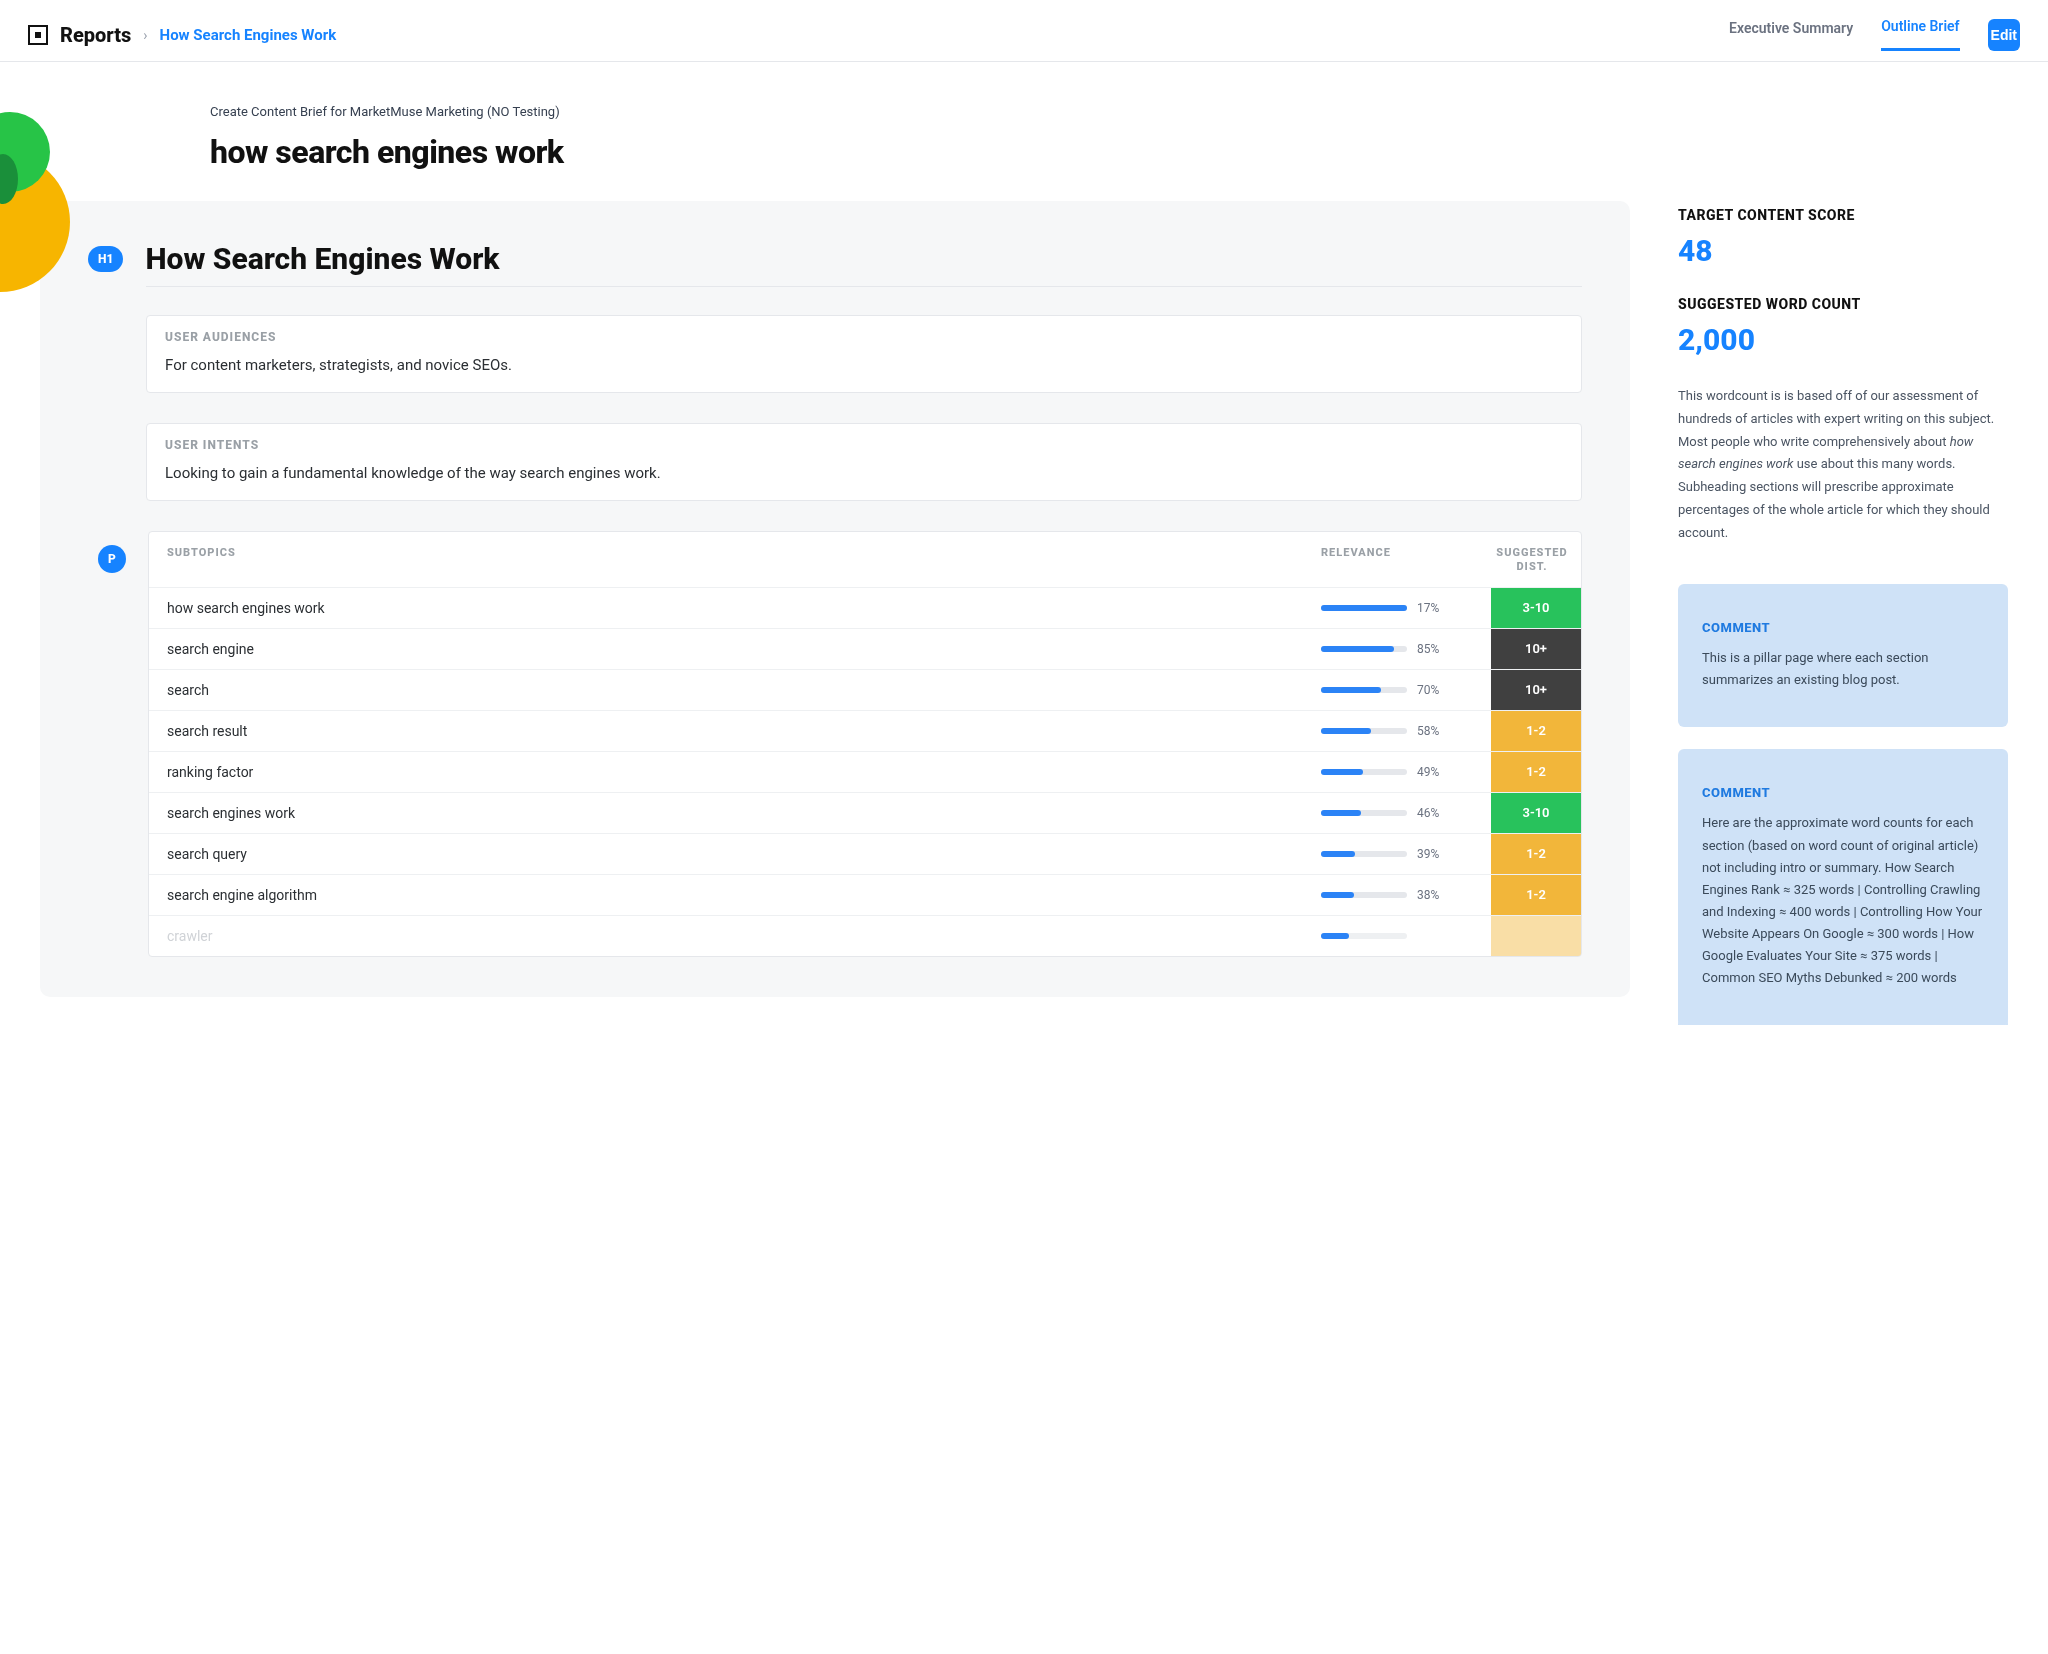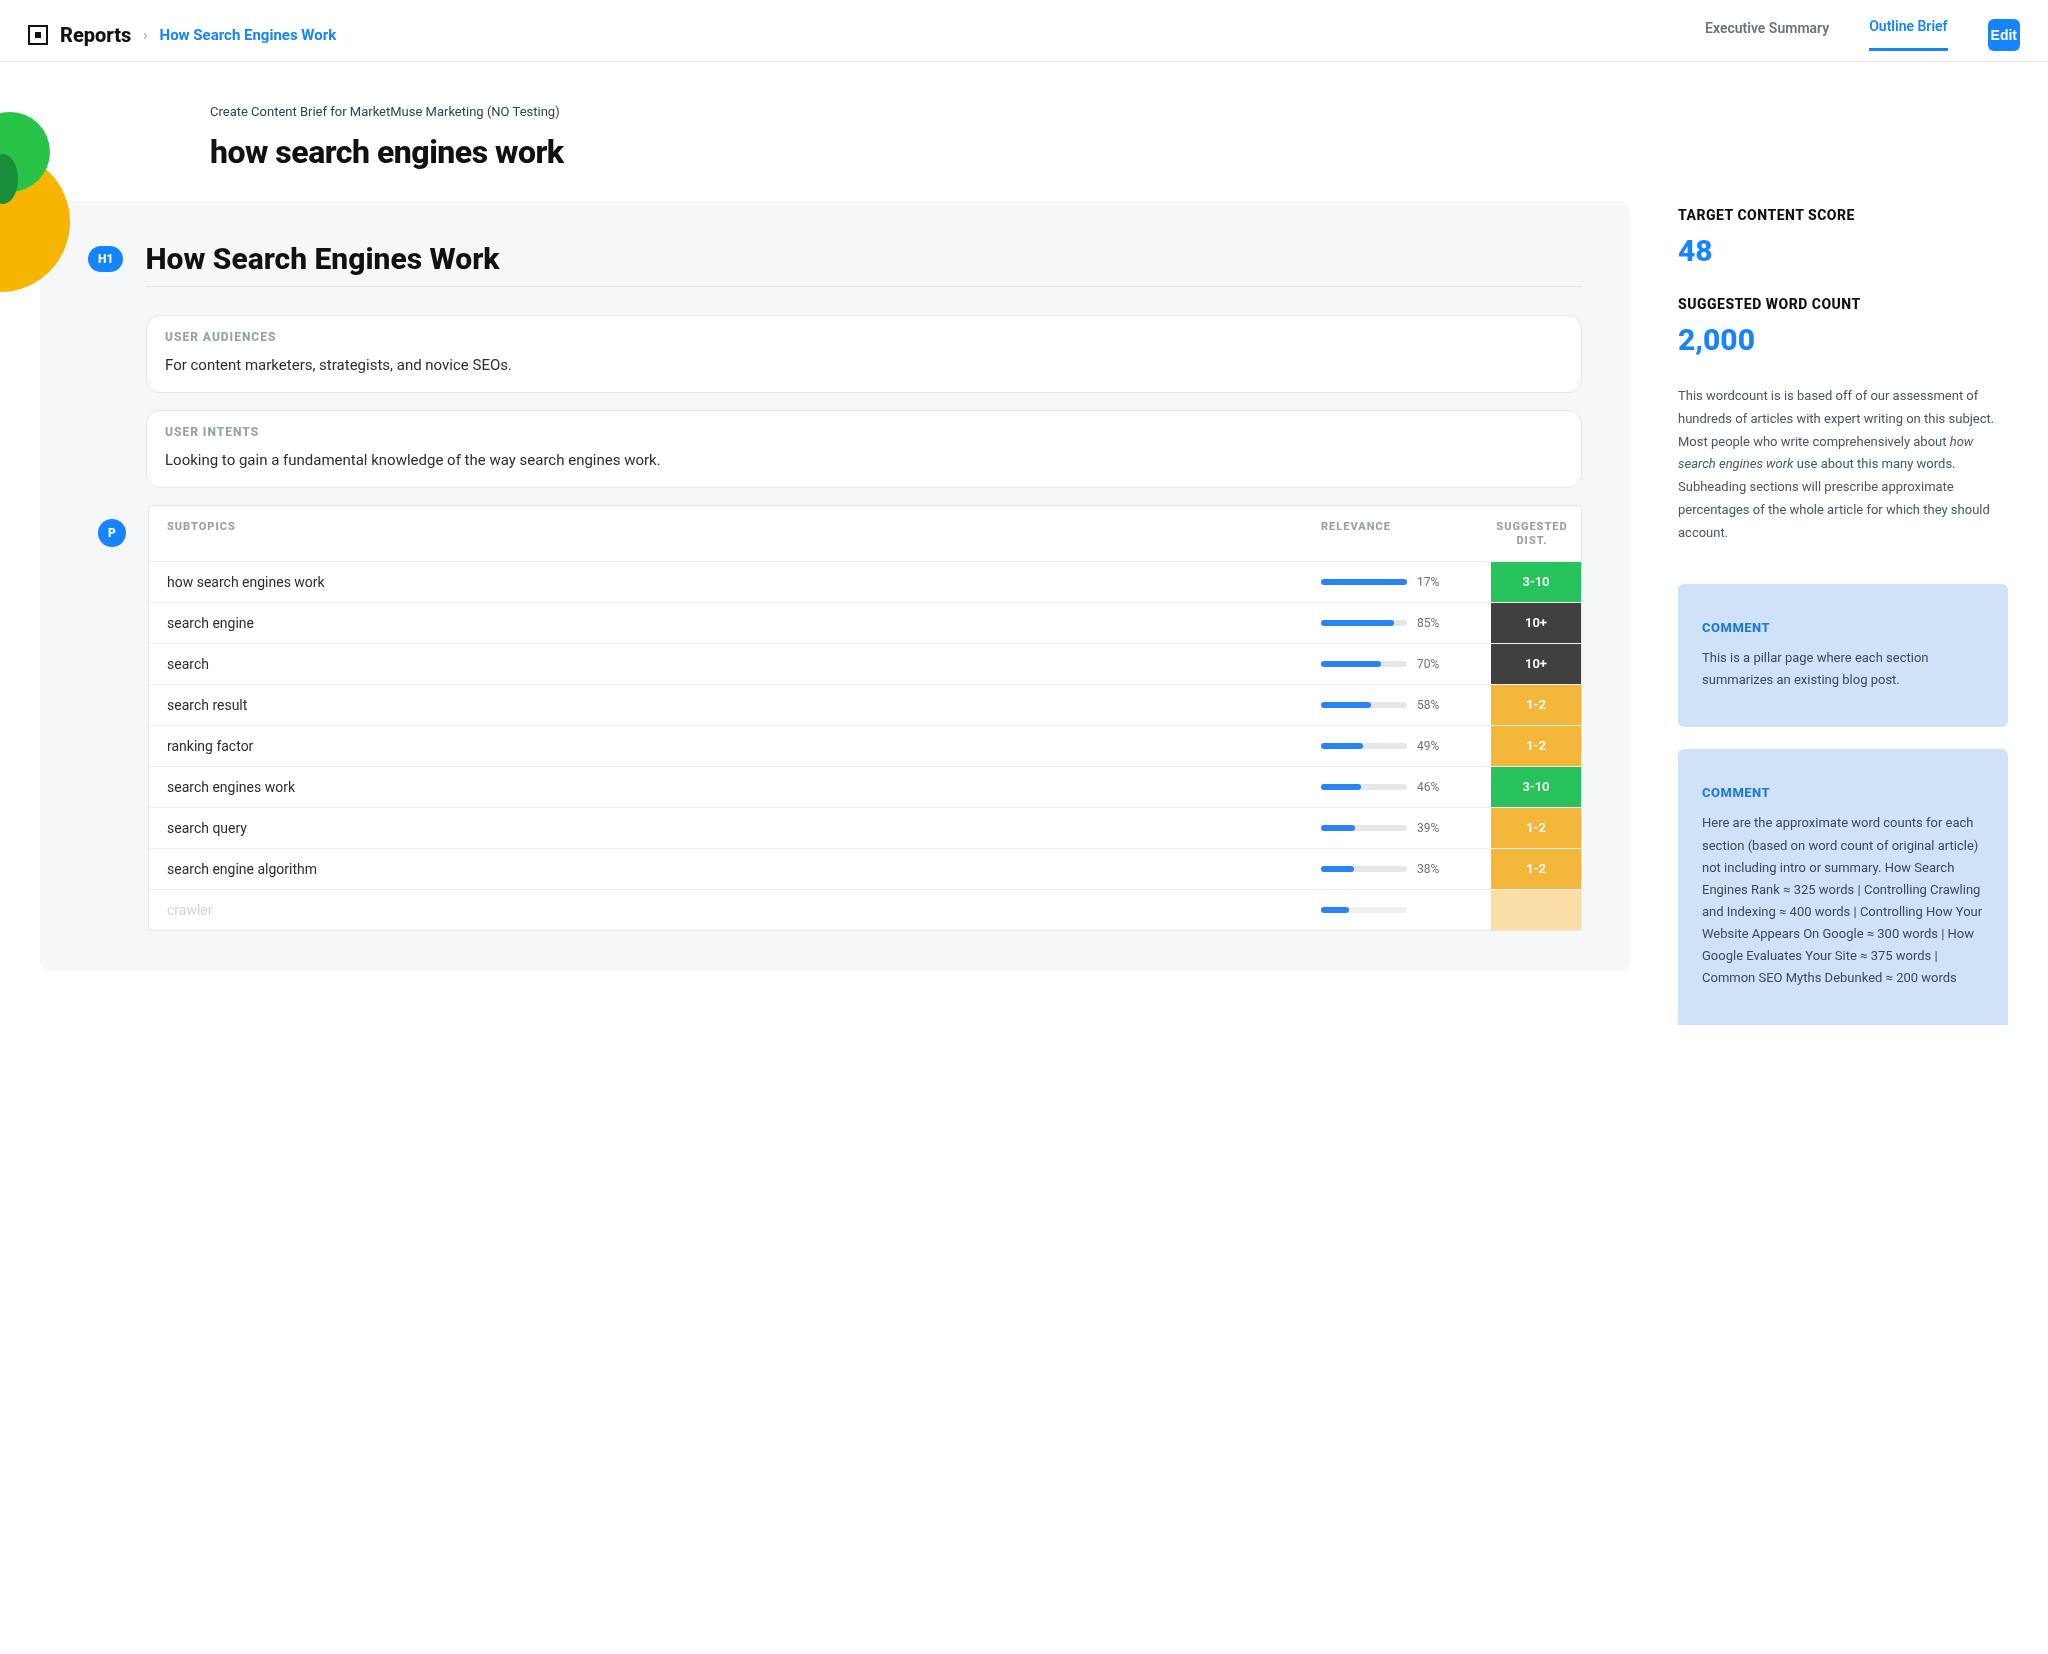--- a/index.html
+++ b/index.html
@@ -4,21 +4,21 @@
 <style>
   * { box-sizing: border-box; margin: 0; padding: 0; }
   body { font-family: -apple-system, BlinkMacSystemFont, "Segoe UI", Roboto, Helvetica, Arial, sans-serif; background:#fff; color:#1a1a1a; }
   .topbar { display:flex; align-items:center; justify-content:space-between; padding:18px 28px 10px 28px; border-bottom:1px solid #e5e7eb; position:relative; }
   .bc-left { display:flex; align-items:center; gap:12px; }
   .logo { width:20px; height:20px; border:2px solid #111; display:flex; align-items:center; justify-content:center; }
   .logo::after { content:""; width:6px; height:6px; background:#111; }
   .bc-reports { font-size:20px; font-weight:800; color:#111; }
   .bc-sep { color:#9ca3af; font-size:14px; }
   .bc-title { font-size:15px; font-weight:700; color:#1683ff; }
-  .topnav { display:flex; align-items:center; gap:40px; }
+  .topnav { display:flex; align-items:center; gap:28px; }
   .nav-item { font-size:14px; font-weight:600; color:#6b7280; cursor:pointer; padding-bottom:14px; }
   .nav-item.active { color:#1683ff; border-bottom:3px solid #1683ff; }
   .btn-edit { background:#1683ff; color:#fff; border:none; border-radius:6px; padding:8px 3px; font-size:14px; font-weight:700; cursor:pointer; }
 
   .deco-wrap { position:absolute; left:-40px; top:50px; width:160px; height:180px; pointer-events:none; z-index:0; }
   .deco-green  { position:absolute; width:80px; height:80px; border-radius:50%; background:#27c447; left:10px; top:0; }
   .deco-yellow { position:absolute; width:140px; height:140px; border-radius:50%; background:#f7b500; left:-30px; top:40px; }
   .deco-dgreen { position:absolute; width:30px; height:50px; border-radius:50% 50% 50% 50%; background:#1a8f3a; left:28px; top:42px; }
 
   .page-head { padding:42px 40px 30px 210px; position:relative; }
@@ -27,21 +27,21 @@
 
   .cols { display:flex; gap:48px; padding:0 40px 40px 40px; align-items:flex-start; }
   .main { flex:1; background:#f6f7f8; border-radius:10px; padding:40px 48px; min-width:0; }
   .side { width:330px; flex-shrink:0; padding-top:6px; }
 
   .h1-row { display:flex; align-items:center; gap:22px; margin-bottom:10px; }
   .badge-h1 { background:#1683ff; color:#fff; font-weight:800; font-size:12px; border-radius:999px; padding:6px 10px; }
   .h1-title { font-size:30px; font-weight:800; color:#111; }
   .h1-underline { border-top:1px solid #e5e7eb; margin-left:58px; margin-bottom:28px; }
 
-  .panel { background:#fff; border:1px solid #e5e7eb; border-radius:14px; margin-left:58px; margin-bottom:17px; }
+  .panel { background:#fff; border:1px solid #e5e7eb; border-radius:4px; margin-left:58px; margin-bottom:30px; }
   .panel-head { padding:14px 18px 6px 18px; font-size:12px; font-weight:800; letter-spacing:1px; color:#9aa0a6; }
   .panel-body { padding:6px 18px 18px 18px; font-size:15px; color:#2b2f33; }
 
   .p-row { display:flex; align-items:flex-start; gap:22px; margin-left:0; }
   .badge-p { background:#1683ff; color:#fff; font-weight:800; font-size:12px; border-radius:50%; width:28px; height:28px; display:flex; align-items:center; justify-content:center; flex-shrink:0; margin-top:14px; margin-left:10px; }
   .sub-table { flex:1; background:#fff; border:1px solid #e5e7eb; border-radius:4px; overflow:hidden; }
   .st-head { display:flex; padding:14px 0 12px 18px; }
   .st-h { font-size:11px; font-weight:800; letter-spacing:1px; color:#9aa0a6; }
   .st-h.topic { flex:1; }
   .st-h.rel   { width:170px; }

